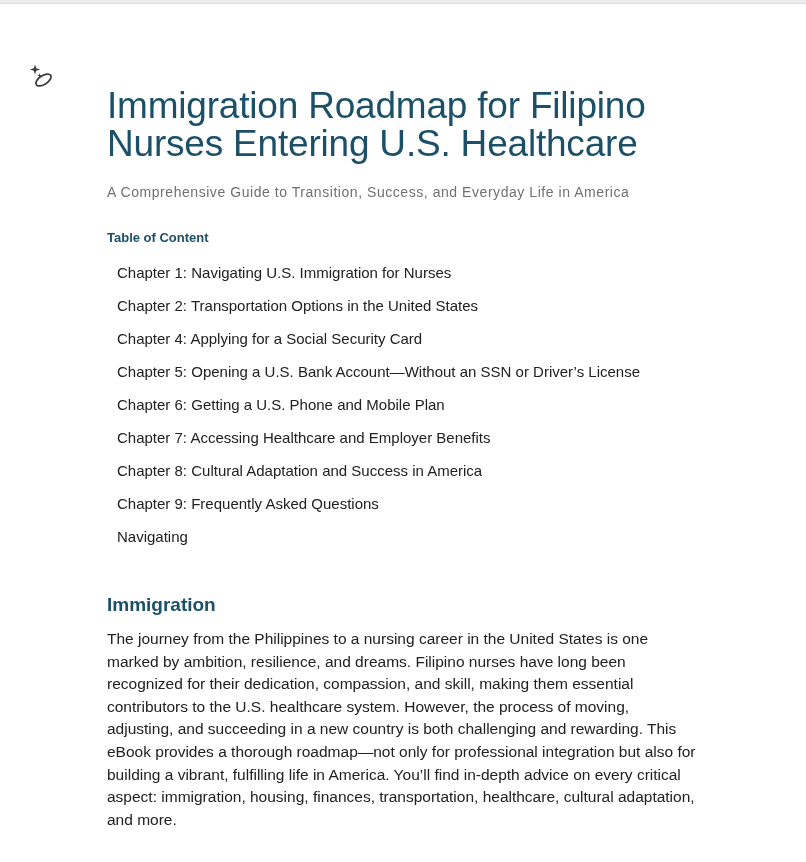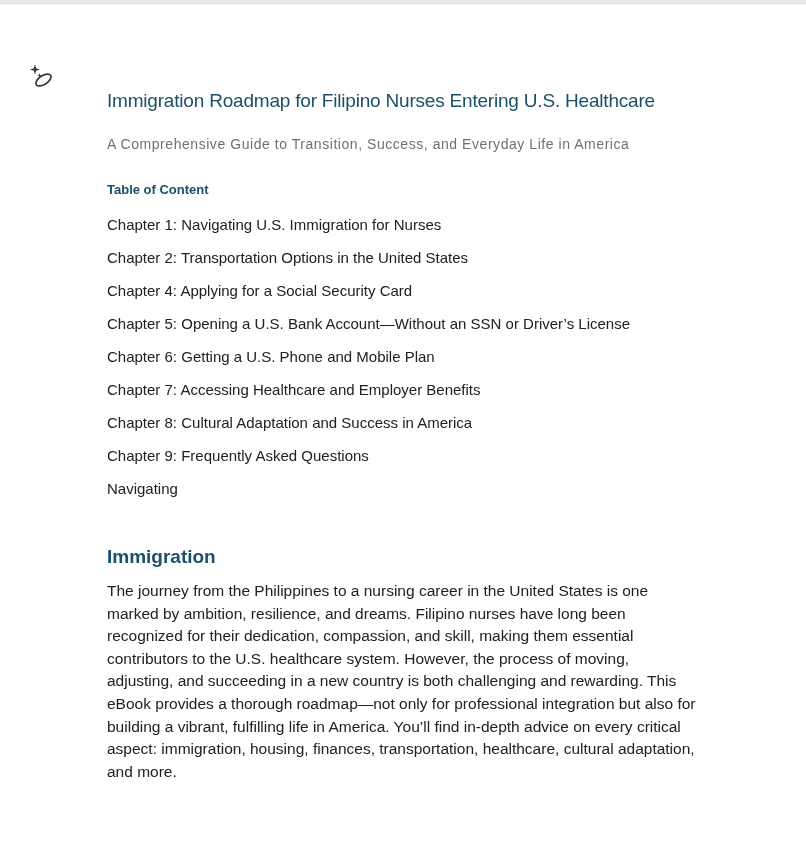--- a/index.html
+++ b/index.html
@@ -27,23 +27,23 @@
   }
   .wand-button svg { display: block; }
   .content {
     position: absolute;
     left: 107px; top: 0;
     width: 592px;
     padding-top: 87px;
   }
   .doc-title {
     color: #1b5068;
-    font-size: 19px;
+    font-size: 37px;
     font-weight: 500;
-    line-height: 28px;
+    line-height: 38px;
     letter-spacing: -0.2px;
   }
   .doc-subtitle {
     margin-top: 16px;
     color: #707070;
     font-size: 14px;
     font-weight: 500;
     line-height: 26px;
     letter-spacing: 0.55px;
   }
@@ -57,20 +57,21 @@
   .toc-list {
     margin-top: 14px;
     list-style: none;
   }
   .toc-item {
     color: #212121;
     font-size: 15px;
     line-height: 20px;
     margin-bottom: 13px;
     cursor: pointer;
+    margin-left: 10px;
   }
   .intro-heading {
     margin-top: 46px;
     color: #1b5068;
     font-size: 19px;
     font-weight: 600;
     line-height: 24px;
   }
   .intro-body {
     margin-top: 11px;

